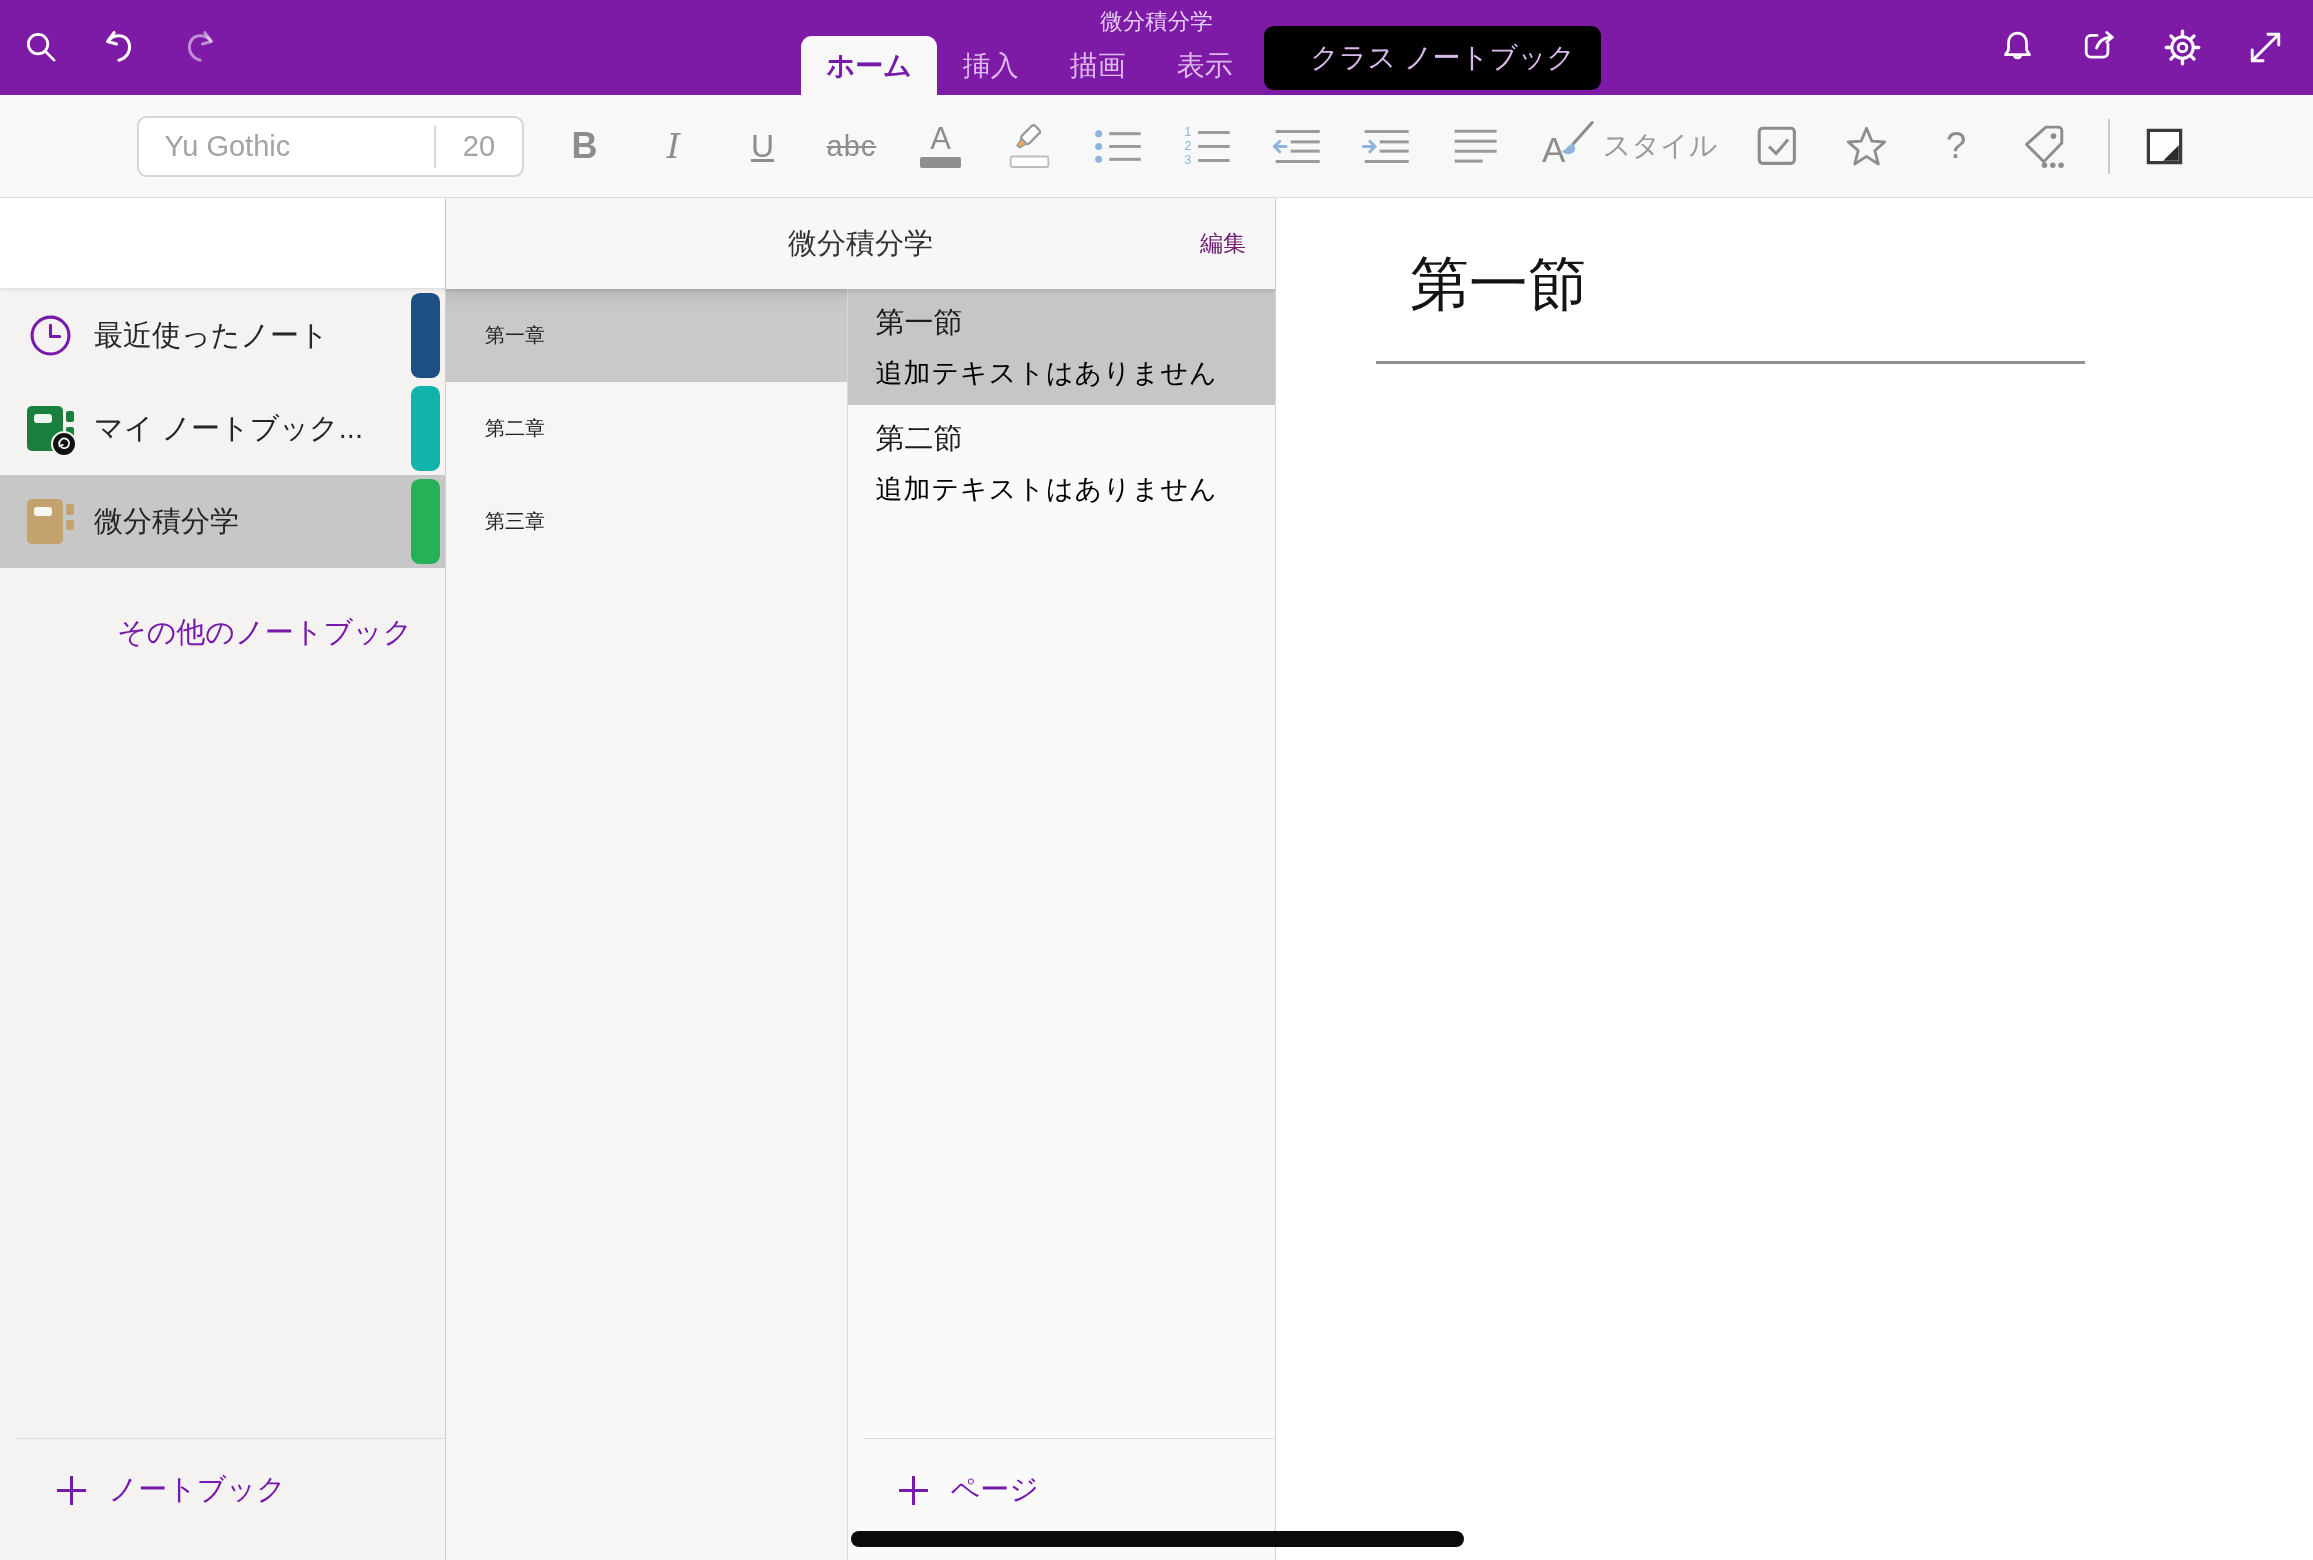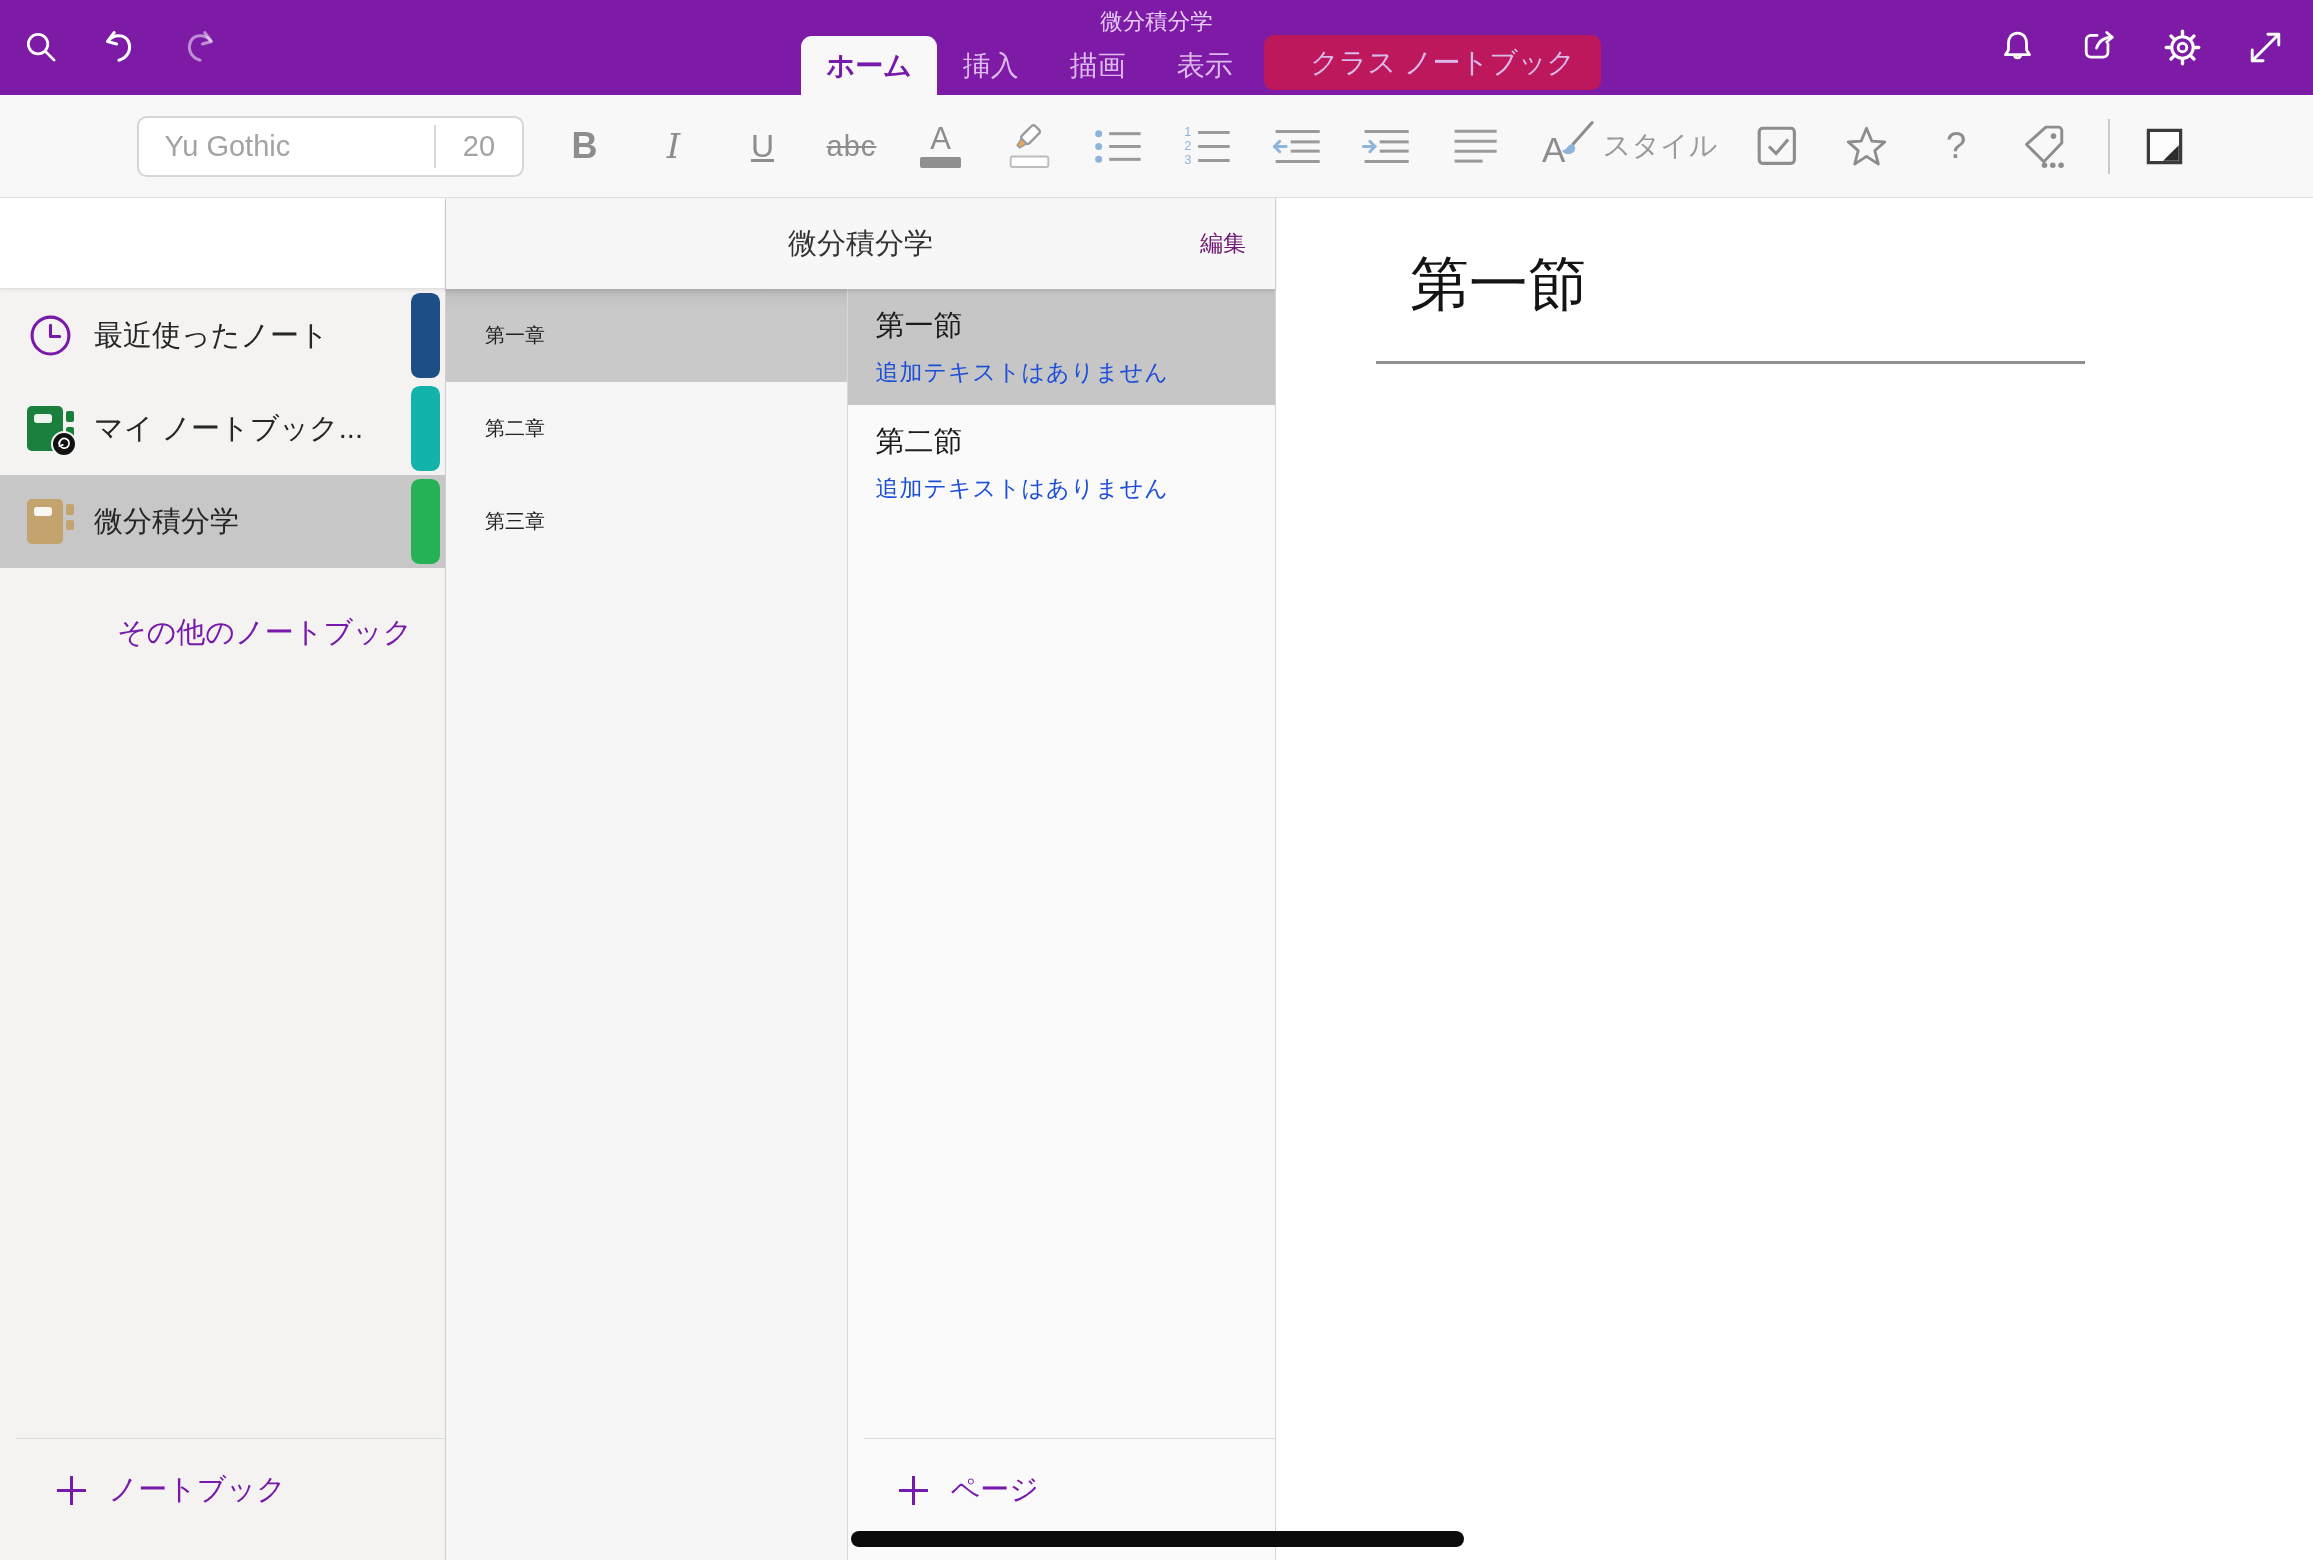--- a/index.html
+++ b/index.html
@@ -9,21 +9,21 @@
   
   .top-bar { position:relative; height:95px; background:#7d1ba6; }
   .tb-left { position:absolute; left:21.6px; top:0; height:95px; display:flex; align-items:center; gap:37px; }
   .tb-right { position:absolute; right:27.4px; top:0; height:95px; display:flex; align-items:center; gap:41px; }
   .icon-btn { background:none; border:none; display:flex; align-items:center; justify-content:center; cursor:pointer; padding:0; }
   .icon-btn svg { display:block; }
   .tb-title { position:absolute; top:5.9px; left:0; width:100%; text-align:center; font-size:22.5px; color:#e6ccf4; }
   .tabs { position:absolute; left:801px; bottom:0; display:flex; align-items:flex-end; }
   .tab { height:59px; display:flex; align-items:center; padding:0 25.5px; font-size:28px; color:#ddb9ee; background:transparent; border:none; cursor:pointer; }
   .tab.active { background:#f8f8f8; color:#7719AA; border-radius:10.8px 10.8px 0 0; font-weight:bold; }
-  .tab.dark { height:55px; margin-bottom:4.9px; border-radius:9.8px; background:#be185d; color:#d9b8ea; margin-left:5.9px;padding-left:46px; }
+  .tab.dark { height:64px; margin-bottom:4.9px; border-radius:9.8px; background:#000000; color:#d9b8ea; margin-left:5.9px;padding-left:46px; }
 
   
   .ribbon { height:103px; background:#f8f8f8; border-bottom:1px solid #ddd; display:flex; align-items:center; padding-left:137px; }
   .font-box { width:387px; height:61px; background:#fff; border:2px solid #d6d6d6; border-radius:9.8px; display:flex; align-items:center; overflow:hidden; }
   .font-name { flex:1; padding-left:25.5px; font-size:29px; color:#a3a3a3; }
   .fb-sep { width:2px; height:43px; background:#d9d9d9; }
   .font-size { width:86px; text-align:center; font-size:29px; color:#a3a3a3; }
   .rb-btn { width:57px; height:91px; margin-left:32px; background:none; border:none; cursor:pointer; display:flex; flex-direction:column; align-items:center; justify-content:center; color:#8d8d8d; }
   .rb-bold { font-size:36px; font-weight:800; }
   .rb-italic { font-size:34px; font-style:italic; font-family:"DejaVu Serif", serif; }
@@ -72,21 +72,21 @@
   .panel-title { position:absolute; left:0; width:100%; height:91px; line-height:91px; text-align:center; font-size:29px; color:#333; }
   .edit-btn { position:absolute; right:29px; top:0; height:91px; background:none; border:none; font-size:23px; color:#701a75; cursor:pointer; }
   .panel-body { flex:1; display:flex; min-height:0; }
   .sections-col { width:402px; background:#f6f6f6; border-right:1px solid #d8d8d8; display:flex; flex-direction:column; }
   .section-row { height:93px; flex:none; display:flex; align-items:center; padding-left:39px; font-size:20px; color:#222; cursor:pointer; }
   .section-row.selected { background:linear-gradient(to bottom,#bdbdbd,#c9c9c9 22%); }
   .pages-col { flex:1; background:#fafafa; display:flex; flex-direction:column; }
   .page-row { height:116px; flex:none; display:flex; flex-direction:column; justify-content:center; padding-left:27.4px; cursor:pointer; }
   .page-row.selected { background:#c6c6c6; }
   .page-row .p-title { font-size:29px; color:#1c1c1c; margin-bottom:11.8px; }
-  .page-row .p-sub { font-size:23px; color:#1d4ed8; letter-spacing:1px; }
+  .page-row .p-sub { font-size:27px; color:#000000; letter-spacing:1px; }
   .sections-col .col-footer, .pages-col .col-footer { padding-left:35px; }
 
   
   .content { flex:1; background:#fff; position:relative; }
   .page-title { position:absolute; left:134px; top:47px; font-size:59px; font-weight:300; color:#141414; }
   .title-rule { position:absolute; left:100px; top:163px; width:709px; height:2.5px; background:#8f8f8f; }
 
   
   .home-indicator { position:absolute; left:851px; top:1531px; width:613px; height:15.7px; border-radius:8.3px; background:#0b0b0b; z-index:20; }
 </style>

